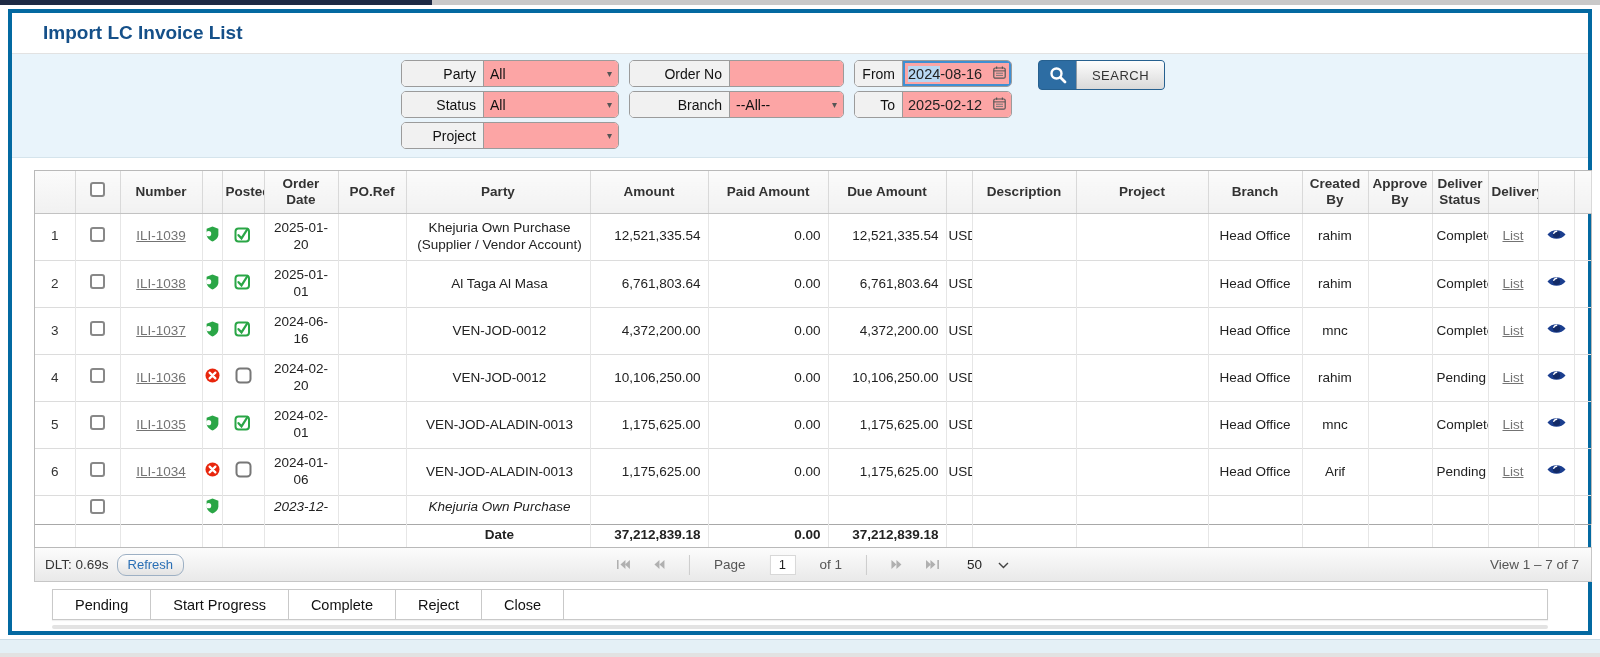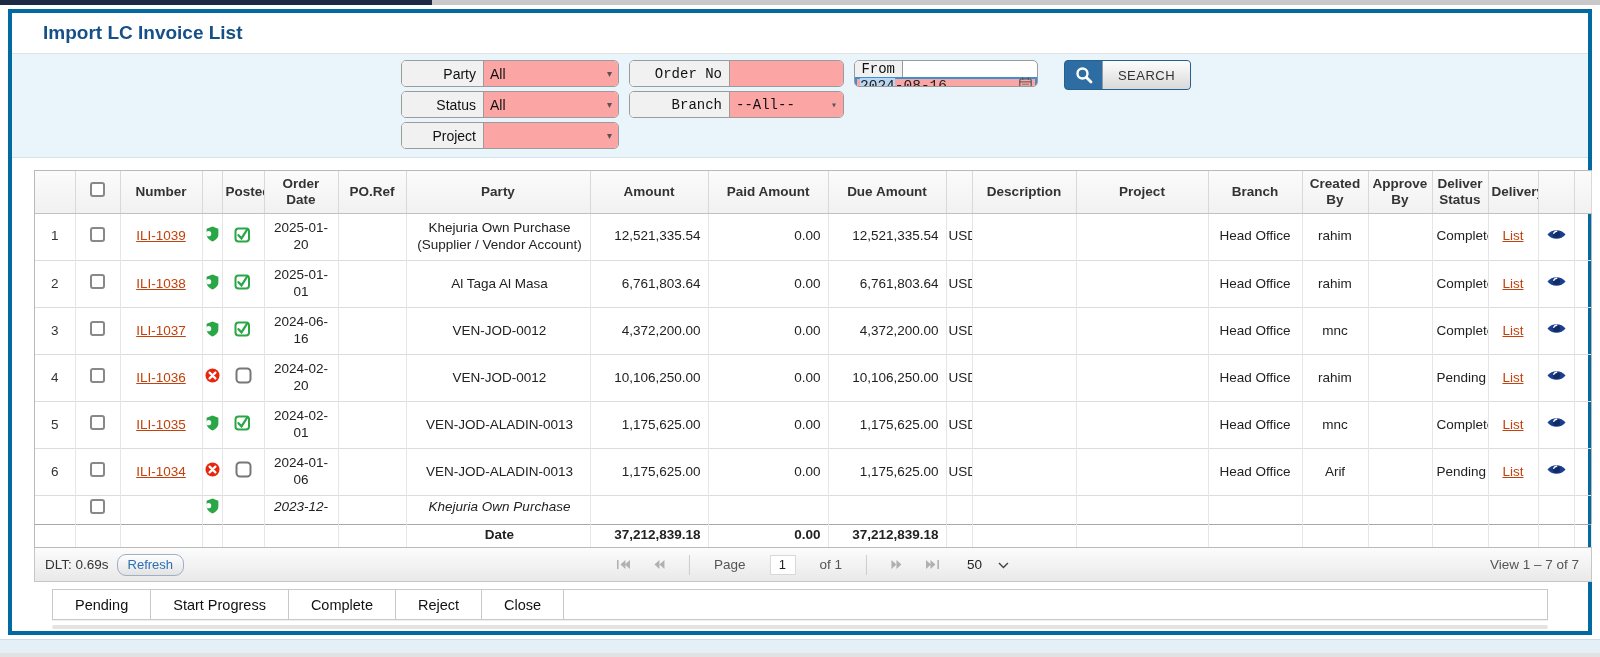--- a/index.html
+++ b/index.html
@@ -16,23 +16,23 @@
   .title { font-size:19px; font-weight:bold; color:#155089; margin:0; }
   .header-actions { margin-left:auto; display:flex; gap:3px; align-items:center; }
   .hbtn { display:flex; align-items:center; justify-content:center; height:29px; padding:0 13px;
           background:#fff; border:1px solid #ccc; border-radius:5px; color:#2e6da4; font-size:14.5px;
           font-family:inherit; cursor:pointer; }
 
   
   .filter-bar { background:#e9f4fb; border-bottom:1px solid #d5e4ec; padding:6px 0 8px; display:flex; align-items:flex-start; }
   .fcol { display:flex; flex-direction:column; gap:4px; }
   .fcol.c1 { margin-left:389px; }
-  .fcol.c2, .fcol.c3 { margin-left:10px;font-family:Liberation Mono, monospace; }
+  .fcol.c2, .fcol.c3 { margin-left:10px; }
   .fgroup { display:flex; align-items:stretch; height:27px; border:1px solid #9b9b9b; border-radius:5px; background:#fff; overflow:hidden; }
-  .c1 .fgroup { width:218px; } .c2 .fgroup { width:215px; } .c3 .fgroup { width:184px;flex-direction:column; }
+  .c1 .fgroup { width:218px; } .c2 .fgroup { width:215px; } .c3 .fgroup { width:158px; }
   .flabel { display:flex; align-items:center; justify-content:flex-end; padding:0 7px; background:#f1f1f1;
             border-right:1px solid #9b9b9b; color:#111; font-size:14px; }
   .c1 .flabel { width:82px; } .c2 .flabel { width:100px; } .c3 .flabel { width:48px; }
   .fselect, .finput, .fdate { display:flex; align-items:center; flex:1; padding:0 6px; background:#fca5a5; cursor:pointer; }
   .fvalue { flex:1; font-size:14px; color:#111; white-space:nowrap; overflow:hidden; }
   .chev { color:#555; font-size:10px; margin-left:4px; }
   .fdate { font-size:14.5px; gap:4px; padding:0 5px; }
   .fdate .dtext { flex:1; white-space:nowrap; }
   .fdate.focused { box-shadow: inset 0 0 0 2px #3f8fd2; }
   .sel { background:#b8d7f2; }
@@ -49,21 +49,21 @@
           border-right:1px solid #d9d9d9; border-bottom:1px solid #c2c2c2;
           height:42px; padding:2px 3px; text-align:center; overflow:hidden; line-height:1.15; cursor:pointer; }
   .g td { border-right:1px solid #e6e6e6; padding:2px 4px; overflow:hidden; line-height:1.25; }
   .gbody tr { height:47px; }
   .gbody tr + tr td { border-top:1px solid #dcdcdc; }
   .bwrap { height:310px; overflow:hidden; }
   .ctr { text-align:center; }
   .rt { text-align:right; padding-right:7px !important; }
   .lft { text-align:center; padding-left:7px !important; }
   .num { text-align:center; color:#333; }
-  .numlink, .listlink { color:#c2410c; text-decoration:underline; cursor:pointer; }
+  .numlink, .listlink { color:#737373; text-decoration:underline; cursor:pointer; }
   .cur { padding:2px 0 2px 2px !important; white-space:nowrap; }
   .st { padding-left:4px !important; white-space:nowrap; }
   .cbox { width:15px; height:15px; border:2px solid #888; border-radius:3px; background:#fff; display:inline-block; cursor:pointer; }
   tr.partial td { vertical-align:top; padding-top:3px;font-style:italic; }
   .totrow td { border-top:1px solid #a8a8a8; border-right:1px solid #e6e6e6; height:23px; padding:1px 4px; }
   .b { font-weight:bold; }
 
   
   .pager-bar { margin:0 22px; width:1558px; border:1px solid #c6c6c6; border-top:none; height:34px;
                background:linear-gradient(#fcfcfc,#e9e9e9); position:relative; display:flex; align-items:center; }
@@ -144,20 +144,36 @@
           <span class="chev">▾</span>
         </span>
       </div>
     </div>
 
     <div class="fcol c3">
       <div class="fgroup">
         <span class="flabel">From</span>
         <span class="fdate focused">
           <span class="dtext"><span class="sel">2024</span>-08-16</span>
+          <span>
+            <svg width="13" height="13" viewBox="0 0 13 13">
+              <rect x="0.8" y="2" width="11.4" height="10.2" rx="1.5" fill="none" stroke="#555" stroke-width="1.2"></rect>
+              <line x1="0.8" y1="4.9" x2="12.2" y2="4.9" stroke="#555" stroke-width="1"></line>
+              <line x1="3.6" y1="0.4" x2="3.6" y2="2.8" stroke="#555" stroke-width="1.2"></line>
+              <line x1="9.4" y1="0.4" x2="9.4" y2="2.8" stroke="#555" stroke-width="1.2"></line>
+              <line x1="3" y1="7.2" x2="10" y2="7.2" stroke="#777" stroke-width="1"></line>
+              <line x1="3" y1="9.4" x2="10" y2="9.4" stroke="#777" stroke-width="1"></line>
+            </svg>
+          </span>
+        </span>
+      </div>
+      <div class="fgroup">
+        <span class="flabel">To</span>
+        <span class="fdate">
+          <span class="dtext">2025-02-12</span>
           <span>
             <svg width="13" height="13" viewBox="0 0 13 13">
               <rect x="0.8" y="2" width="11.4" height="10.2" rx="1.5" fill="none" stroke="#555" stroke-width="1.2"></rect>
               <line x1="0.8" y1="4.9" x2="12.2" y2="4.9" stroke="#555" stroke-width="1"></line>
               <line x1="3.6" y1="0.4" x2="3.6" y2="2.8" stroke="#555" stroke-width="1.2"></line>
               <line x1="9.4" y1="0.4" x2="9.4" y2="2.8" stroke="#555" stroke-width="1.2"></line>
               <line x1="3" y1="7.2" x2="10" y2="7.2" stroke="#777" stroke-width="1"></line>
               <line x1="3" y1="9.4" x2="10" y2="9.4" stroke="#777" stroke-width="1"></line>
             </svg>
           </span>

